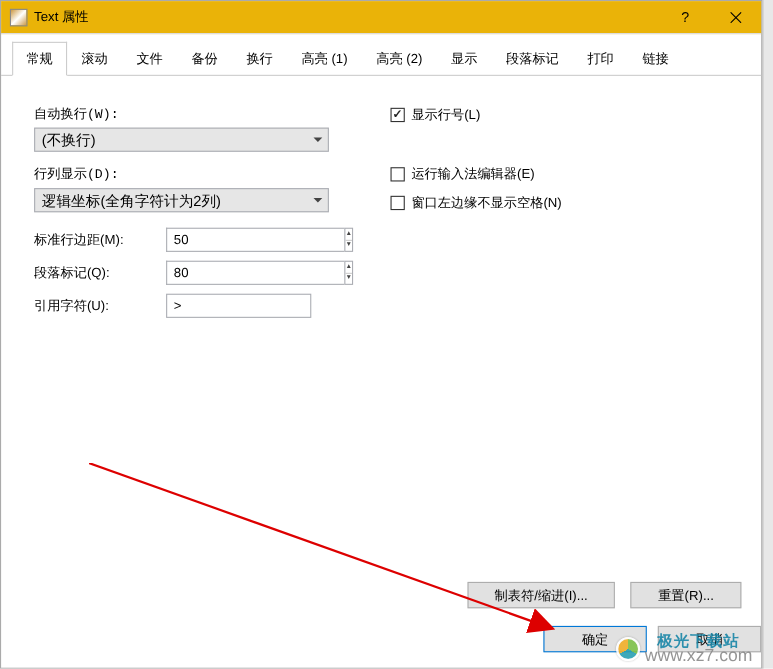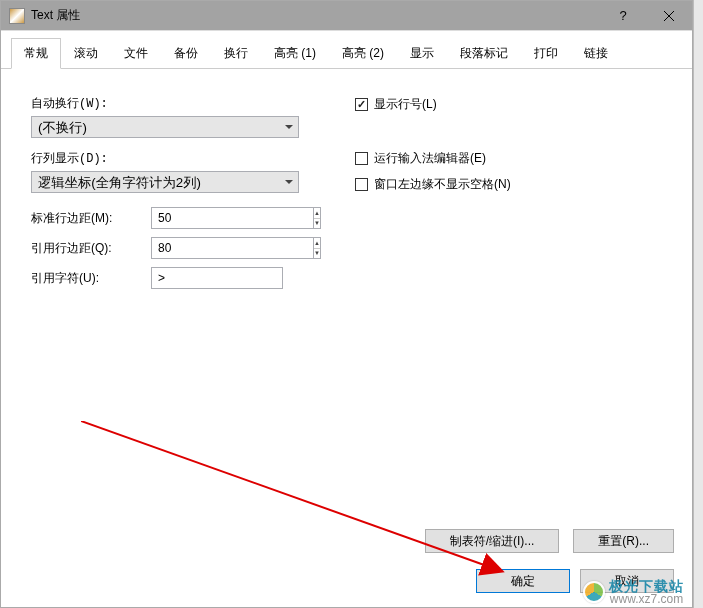--- a/index.html
+++ b/index.html
@@ -14,21 +14,21 @@
     }
     .dialog {
       width: 693px;
       height: 608px;
       background: #fff;
       border: 1px solid #aaa;
       position: relative;
     }
     .titlebar {
       height: 30px;
-      background: #a3a3a3;
+      background: #eab308;
       border-bottom: 1px solid #ddd;
       display: flex;
       align-items: center;
       padding: 0 0 0 8px;
     }
     .titlebar .app-icon {
       width: 16px;
       height: 16px;
       margin-right: 6px;
       background: linear-gradient(135deg,#c94 0%,#fff 50%,#c94 100%);
@@ -163,21 +163,21 @@
     .btn {
       min-width: 94px;
       height: 24px;
       border: 1px solid #adadad;
       background: #e1e1e1;
       display:flex; align-items:center; justify-content:center;
       padding: 0 24px;
     }
     .ok-cancel {
       position: absolute;
-      right: 18px;
+      right: 0;
       bottom: 14px;
       display:flex;
       text-align:center;
     }
     .ok-cancel .btn { min-width: 94px; margin-left: 10px; }
     .ok-cancel .btn.primary { background: #e1e1e1; border-color:#0078d7; }
     .arrow-annot {
       position:absolute;
       left: 80px; top: 420px;
       pointer-events:none;
@@ -190,21 +190,21 @@
       opacity:0.9;
     }
     .watermark .logo {
       width:22px;height:22px;border-radius:50%;
       background: conic-gradient(#7fc24a 0 120deg,#2aa0b3 120deg 240deg,#f3b02a 240deg 360deg);
       border:2px solid #fff;
       box-shadow:0 0 2px rgba(0,0,0,.3);
     }
     .watermark .txt { display:flex; flex-direction:column; line-height:1;text-align:center; }
     .watermark .txt span:first-child { color:#1a87a8; font-size:14px; font-weight:bold; letter-spacing:1px; }
-    .watermark .txt span:last-child { color:#8a8a8a; font-size:12px; }
+    .watermark .txt span:last-child { color:#8a8a8a; font-size:16px; }
     .right-edge {
       position:absolute; right:0; top:0; bottom:0; width:10px;
       background:#e8e8e8; border-left:1px solid #bbb;
     }
   </style>
 </head>
 <body>
 
 <div class="dialog">
 
@@ -261,21 +261,21 @@
           <div class="spinner">
             <input value="50" style="">
             <div class="spin-btns">
                 <div>▲</div>
                 <div>▼</div>
               </div>
           </div>
         </div>
 
         <div class="field-row">
-          <div class="label">引用行边距(Q):</div>
+          <div class="label">段落标记(Q):</div>
           <div class="spinner">
             <input value="80" style="">
             <div class="spin-btns">
                 <div>▲</div>
                 <div>▼</div>
               </div>
           </div>
         </div>
 
         <div class="field-row">

